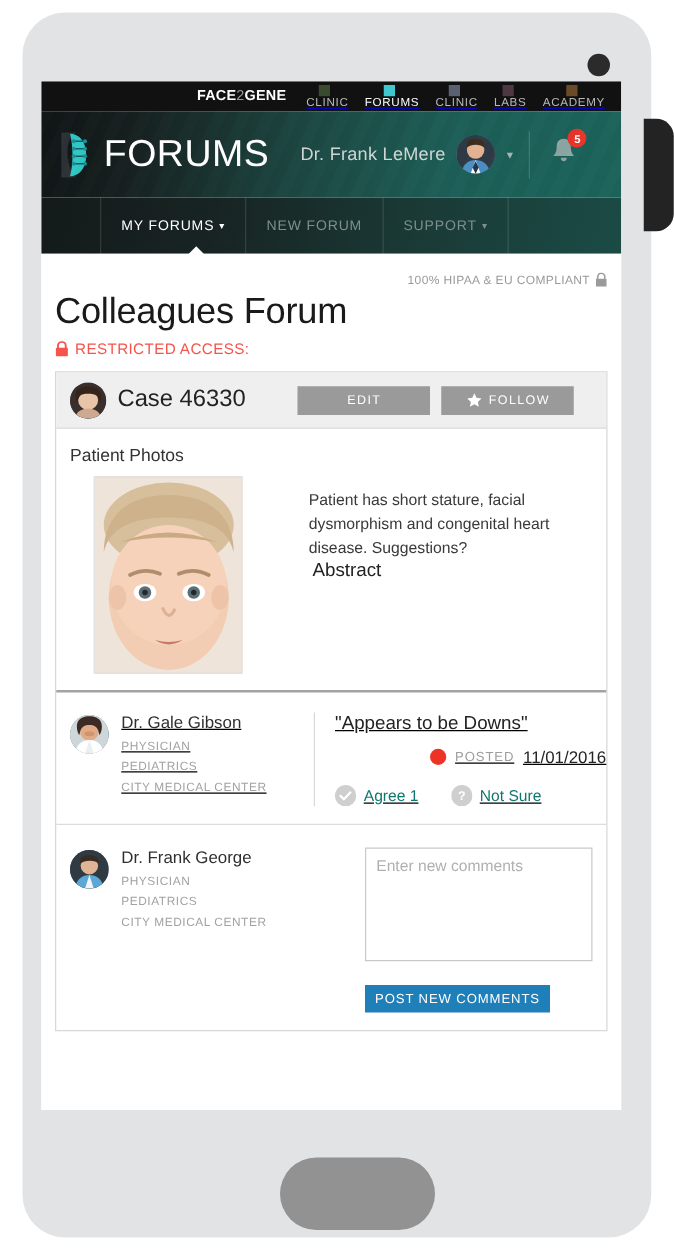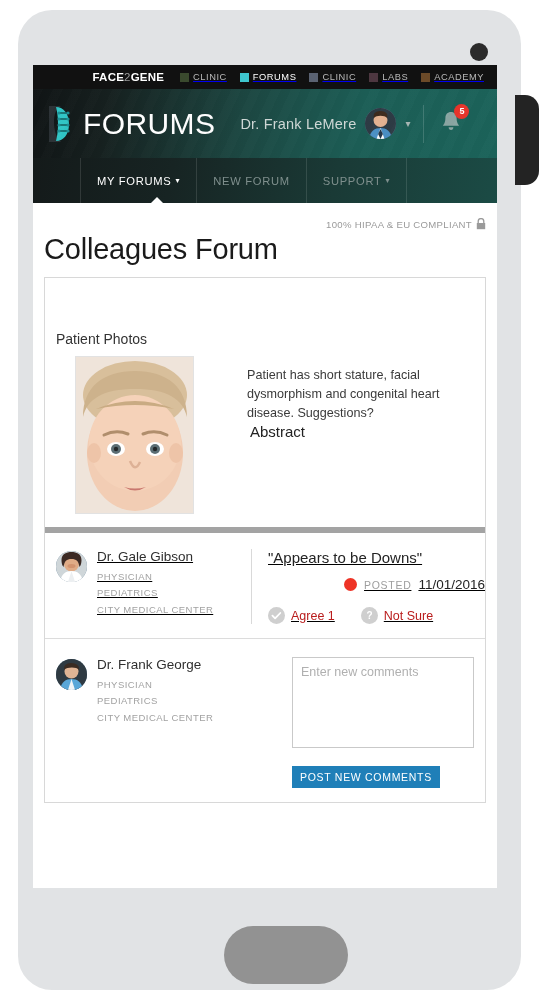--- a/index.html
+++ b/index.html
@@ -65,20 +65,21 @@
     letter-spacing: 0.2px;
     color: #ffffff;
     margin-right: 16px;
     white-space: nowrap;
   }
   #brand-wordmark .two { color: #9b9b9b; font-weight: normal; }
   .app-link {
     display: flex; align-items: center;
     margin-right: 13px;
     white-space: nowrap;
+    flex-direction: column;
   }
   .app-sq { width: 9px; height: 9px; margin-right: 4px; display:inline-block; }
   .app-label {
     font-size: 9.3px; color: #b9b9b9; letter-spacing: 0.55px;
   }
   .app-link.active .app-label { color: #ffffff; }
 
   
   #header {
     position: relative;
@@ -199,23 +200,22 @@
     font-family: "Liberation Sans", sans-serif;
     display: flex; align-items: center; justify-content: center;
   }
   #edit-button { width: 106px; margin-left: 42px; }
   #follow-button { width: 106px; margin-left: 9px; gap: 5px; }
 
   
   #photo-section {
     display: flex;
     padding: 13px 0 0 11px;
-    border-bottom: 6px solid #a3a3a3;
+    border-bottom: 2px solid #a3a3a3;
     padding-bottom: 13px;
-    margin-top: 40px;
   }
   #photos-col { width: 185px; flex: none; }
   #photos-heading { font-size: 14px; color: #333; margin-bottom: 9px; }
   #patient-photo {
     width: 119px; height: 158px;
     margin-left: 19px;
     border: 1px solid #e2e2e2;
     overflow: hidden;
     background: #e8d7cc;
   }
@@ -243,21 +243,21 @@
   .comment-quote { font-size: 15px; color: #232323; }
   .posted-line {
     display: flex; align-items: center; justify-content: flex-end;
     gap: 7px; margin-top: 11px;
   }
   .red-dot { width: 13px; height: 13px; border-radius: 50%; background: #ee3326; }
   .posted-label { font-size: 10.5px; color: #9d9d9d; letter-spacing: 0.7px; }
   .posted-date { font-size: 13.5px; color: #232323; }
   .reaction-row { display: flex; gap: 26px; margin-top: 15px; }
   .reaction { display: flex; align-items: center; gap: 6px; }
-  .reaction-label { font-size: 12.5px; color: #b91c1c; }
+  .reaction-label { font-size: 12.5px; color: #0f766e; }
 
   
   #compose-row { display: flex; padding: 18px 0 14px 11px; gap: 24px; }
   #compose-col { padding-left: 16px; flex: 1; }
   #comment-input {
     width: 182px; height: 91px;
     border: 1px solid #c9c9c9;
     padding: 7px 8px;
     font-size: 12.5px;
     color: #9e9e9e;
@@ -379,23 +379,50 @@
     <div id="hipaa">
       <span>100% HIPAA &amp; EU COMPLIANT</span>
       <svg width="10" height="12" viewBox="0 0 10 12">
         <path d="M2.2 5 V3.4 A2.8 2.8 0 0 1 7.8 3.4 V5" stroke="#9a9a9a" stroke-width="1.3" fill="none"></path>
         <rect x="0.8" y="5" width="8.4" height="6.2" fill="#9a9a9a"></rect>
       </svg>
     </div>
 
     <h1 id="page-title">Colleagues Forum</h1>
 
+    <div id="restricted">
+      <svg width="11" height="13" viewBox="0 0 11 13">
+        <path d="M2.4 5.4 V3.6 A3 3 0 0 1 8.6 3.6 V5.4" stroke="#f4544b" stroke-width="1.5" fill="none"></path>
+        <rect x="0.7" y="5.2" width="9.6" height="6.8" rx="0.8" fill="#f4544b"></rect>
+      </svg>
+      <span>RESTRICTED ACCESS:</span>
+    </div>
 
     <div id="case-card">
 
+      <div id="case-header">
+        <span class="avatar" id="case-avatar">
+          <svg viewBox="0 0 29 29" width="29" height="29">
+            <rect width="29" height="29" fill="#3a2f2b"></rect>
+            <circle cx="14.5" cy="14" r="8" fill="#e8c4a8"></circle>
+            <path d="M5 7 c3-5 16-5 19 0 2 5 0 9 0 9 -1-5 -3-7 -9.5-7 S7 11 6 16c0 0-3-4-1-9z" fill="#35241c"></path>
+            <path d="M4 29 c1-6 5-8 10.5-8 S24 23 25 29z" fill="#cfa98f"></path>
+          </svg>
+        </span>
+        <span id="case-title">Case 46330</span>
+        <button id="edit-button" class="case-btn">
+          <span>EDIT</span>
+        </button>
+        <button id="follow-button" class="case-btn">
+          <svg width="13" height="13" viewBox="0 0 13 13">
+            <path d="M6.5 0.6 l1.7 3.6 4 .5 -2.9 2.8 .8 3.9 -3.6-2 -3.6 2 .8-3.9 -2.9-2.8 4-.5z" fill="#ffffff"></path>
+          </svg>
+          <span>FOLLOW</span>
+        </button>
+      </div>
 
       <div id="photo-section">
         <div id="photos-col">
           <div id="photos-heading">Patient Photos</div>
           <div id="patient-photo">
             <svg viewBox="0 0 119 158" width="119" height="158" preserveAspectRatio="none">
               <rect width="119" height="158" fill="#efe4da"></rect>
               <ellipse cx="59" cy="96" rx="48" ry="58" fill="#f2cdb4"></ellipse>
               <ellipse cx="59" cy="38" rx="52" ry="34" fill="#d8bf9b"></ellipse>
               <path d="M7 60 c0-30 20-46 52-46 s52 16 52 46 c-4-18 -20-28 -52-28 S11 42 7 60z" fill="#cdb28c"></path>

